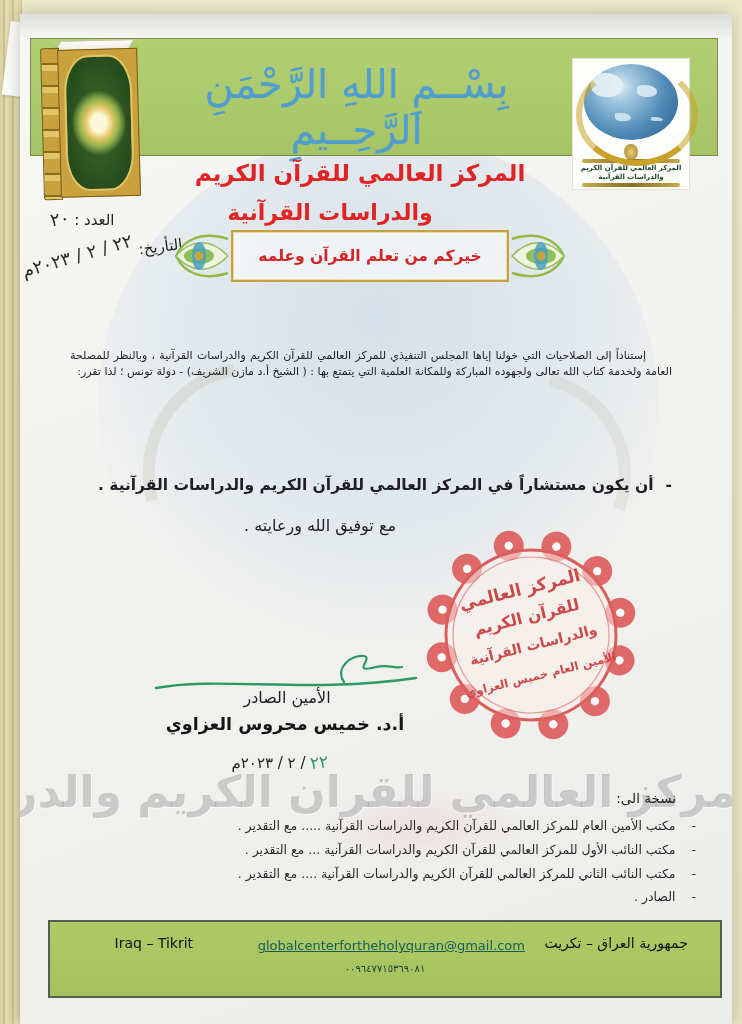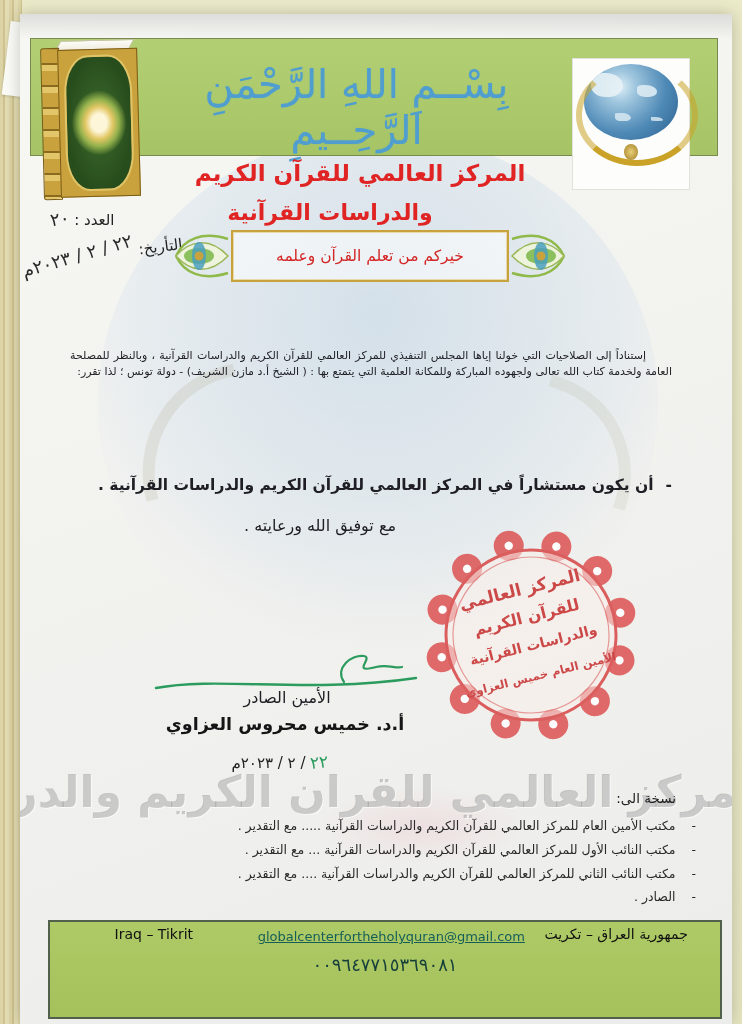--- a/index.html
+++ b/index.html
@@ -69,21 +69,21 @@
   
   .numline{position:absolute;left:30px;top:194px;z-index:1;font-size:15px;color:#222;direction:rtl;}
   .hand{display:inline-block;transform:rotate(-9deg);font-size:18px;color:#2b2b2b;}
   .dateline{position:absolute;left:0px;top:228px;z-index:1;font-size:15px;color:#222;direction:rtl;
     transform:rotate(-7deg);white-space:nowrap;}
   
   .motto-row{position:absolute;left:138px;top:212px;width:424px;height:60px;z-index:1;
     display:flex;align-items:center;justify-content:center;}
   .motto-box{min-width:250px;height:48px;border:2px solid #c8a23c;box-shadow:0 0 0 1px #e8d9a8 inset;
     background:rgba(255,255,255,.55);display:flex;align-items:center;justify-content:center;padding:0 12px;}
-  .motto-text{font-size:15.5px;font-weight:normal;color:#d42525;direction:rtl;white-space:nowrap;}
+  .motto-text{font-size:15.5px;font-weight:bold;color:#d42525;direction:rtl;white-space:nowrap;}
   .orn{width:58px;height:54px;flex:0 0 auto;}
   
   .title{position:absolute;right:56px;top:288px;z-index:1;font-size:21px;font-weight:bold;color:#df2b2b;direction:rtl;}
   .para{position:absolute;left:50px;top:334px;width:602px;z-index:1;font-size:11px;line-height:1.48;
     color:#1e1e24;direction:rtl;text-align:justify;text-indent:26px;}
   .bullet{position:absolute;left:50px;top:462px;width:602px;z-index:1;font-size:15.5px;font-weight:bold;
     color:#1e1e24;direction:rtl;display:flex;gap:12px;}
   .closing{position:absolute;left:150px;top:502px;width:300px;text-align:center;z-index:1;
     font-size:16px;color:#1e1e24;direction:rtl;}
   
@@ -100,27 +100,27 @@
   .wm-text{position:absolute;left:-20px;top:752px;width:770px;z-index:0;text-align:center;white-space:nowrap;
     font-size:44px;font-weight:bold;color:rgba(112,112,112,.34);direction:rtl;letter-spacing:1px;
     text-shadow:1px 1px 0 rgba(255,255,255,.6);}
   
   .copies-hd{position:absolute;right:56px;top:776px;z-index:1;font-size:13.5px;color:#222;
     direction:rtl;}
   .copies{position:absolute;right:36px;top:800px;width:620px;z-index:1;direction:rtl;}
   .copy-item{display:flex;gap:16px;font-size:12.5px;color:#2a2a2a;line-height:1.9;}
   .copy-item .dash{flex:0 0 auto;}
   
-  .footer{position:absolute;left:28px;top:906px;width:674px;height:99px;z-index:1;box-sizing:border-box;
+  .footer{position:absolute;left:28px;top:906px;width:674px;height:78px;z-index:1;box-sizing:border-box;
     background:linear-gradient(180deg,#aeca66,#a4c15c);border:2px solid #50604a;
-    display:flex;align-items:flex-start;padding-top:4px;}
+    display:flex;align-items:flex-start;padding-top:13px;}
   .f-col1{width:31%;text-align:center;font-size:14px;color:#101010;}
   .f-col2{width:38%;text-align:center;}
   .f-email{font-size:13px;color:#155e58;text-decoration:underline;cursor:pointer;}
-  .f-phone{margin-top:9px;font-size:18px;color:#173f3a;letter-spacing:1px;}
+  .f-phone{margin-top:9px;font-size:10px;color:#173f3a;letter-spacing:1px;}
   .f-col3{width:31%;text-align:center;font-size:14px;color:#101010;direction:rtl;}
 </style>
 </head>
 <body>
 
 <div class="desk-edge"></div>
 <div class="under-sheet"></div>
 
 <div class="paper">
 
@@ -141,20 +141,25 @@
         <div class="qb-medallion"></div>
       </div>
     </div>
   </div>
 
   <div class="logo-box">
     <div class="logo-globe-wrap">
       <div class="logo-globe"></div>
       <div class="logo-ring"></div>
       <div class="logo-knot"></div>
+    </div>
+    <div class="logo-banner">
+      <div class="bar"></div>
+      <div class="logo-caption">المركز العالمي للقرآن الكريم والدراسات القرآنية</div>
+      <div class="bar"></div>
     </div>
   </div>
 
   <div class="org1">المركز العالمي للقرآن الكريم</div>
   <div class="org2">والدراسات القرآنية</div>
 
   <div class="numline">
     <span>العدد :</span>
     <span class="hand">٢٠</span>
   </div>

